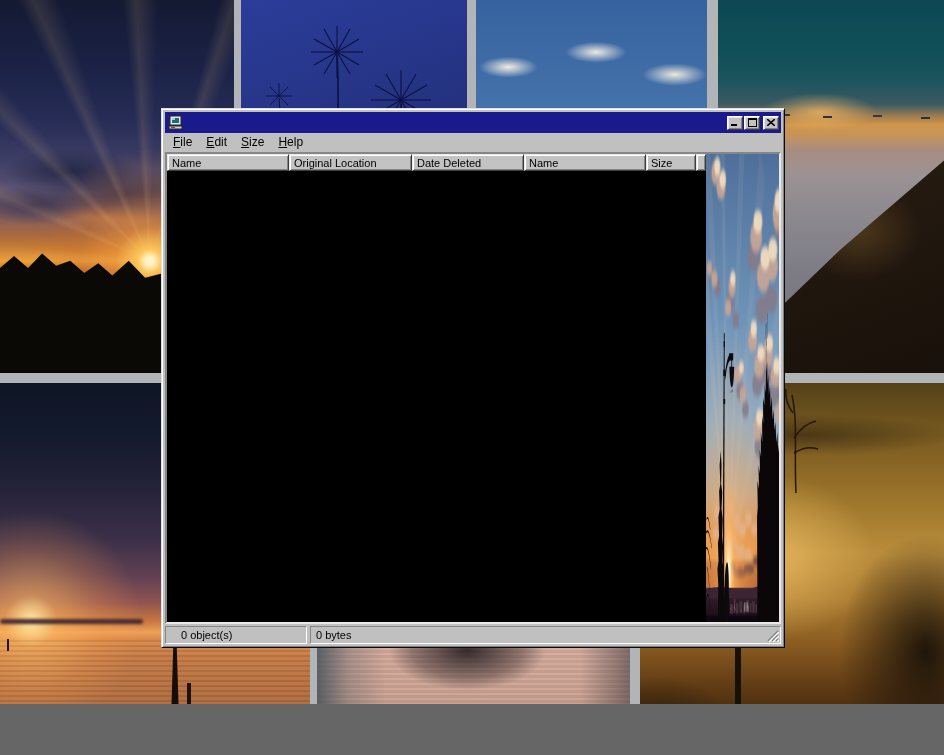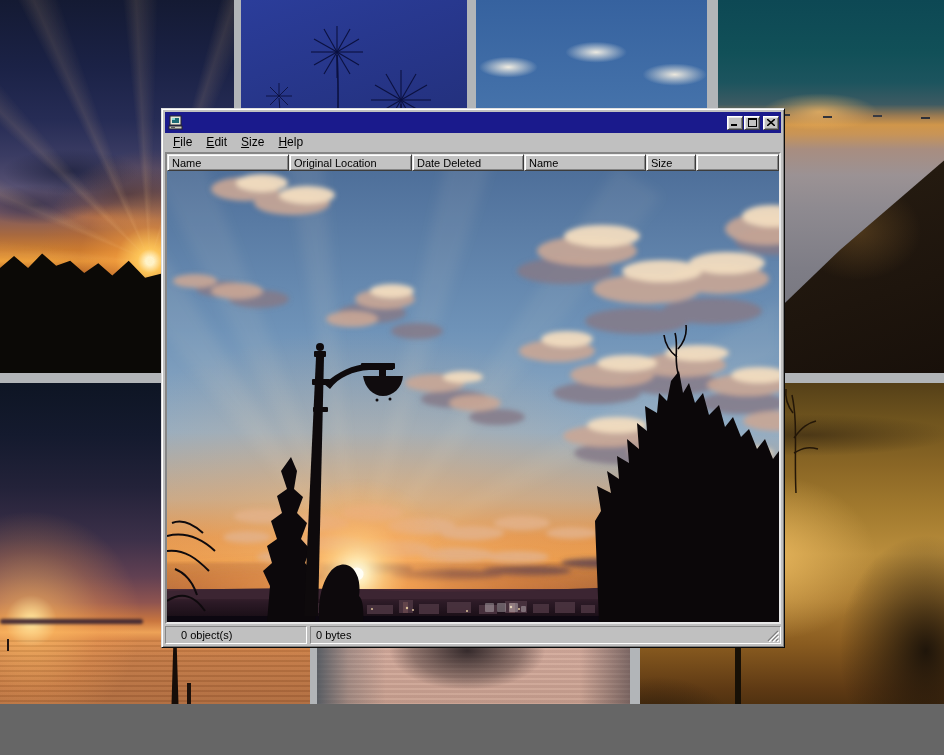--- a/index.html
+++ b/index.html
@@ -94,21 +94,21 @@
   #titlebar .ttext{flex:1;color:#fff;font-size:12px;font-weight:bold;}
   .tbtns{display:flex;gap:0;}
   .tbtn{width:16px;height:14px;background:#c2c2c2;margin-left:1px;box-sizing:border-box;
     border:1px solid;border-color:#fff #404040 #404040 #fff;
     box-shadow:inset 1px 1px 0 #e8e8e8, inset -1px -1px 0 #808080;
     display:flex;align-items:center;justify-content:center;padding:0;}
   .tbtn.close{margin-left:3px;}
   #menubar{height:19px;display:flex;align-items:center;padding-left:1px;flex:0 0 auto;}
   .menu-item{display:inline-block;font-size:12px;color:#000;padding:2px 7px 3px 7px;}
   .menu-item::first-letter{text-decoration:underline;}
-  #listview{flex:1;box-sizing:border-box;display:flex;flex-direction:column;
+  #listview{flex:1;box-sizing:border-box;display:flex;flex-direction:row;
     border:2px solid;border-color:#868686 #e8e8e8 #e8e8e8 #868686;overflow:hidden;background:#000;}
   #headerrow{height:17px;display:flex;flex:0 0 auto;background:#c3c3c3;}
   .hcell{box-sizing:border-box;height:17px;background:#c3c3c3;font-size:11px;color:#000;
     padding:2px 4px 0 4px;white-space:nowrap;overflow:hidden;
     border:1px solid;border-color:#e8e8e8 #3c3c3c #3c3c3c #e8e8e8;
     box-shadow:inset 1px 1px 0 #fff, inset -1px -1px 0 #868686;}
   .hcell.size{text-align:left;padding-right:6px;}
   #photoarea{flex:1;position:relative;overflow:hidden;background:#2c1b26;}
   #photoarea svg{display:block;width:100%;height:100%;}
   #statusbar{height:18px;margin-top:2px;display:flex;gap:3px;flex:0 0 auto;}

